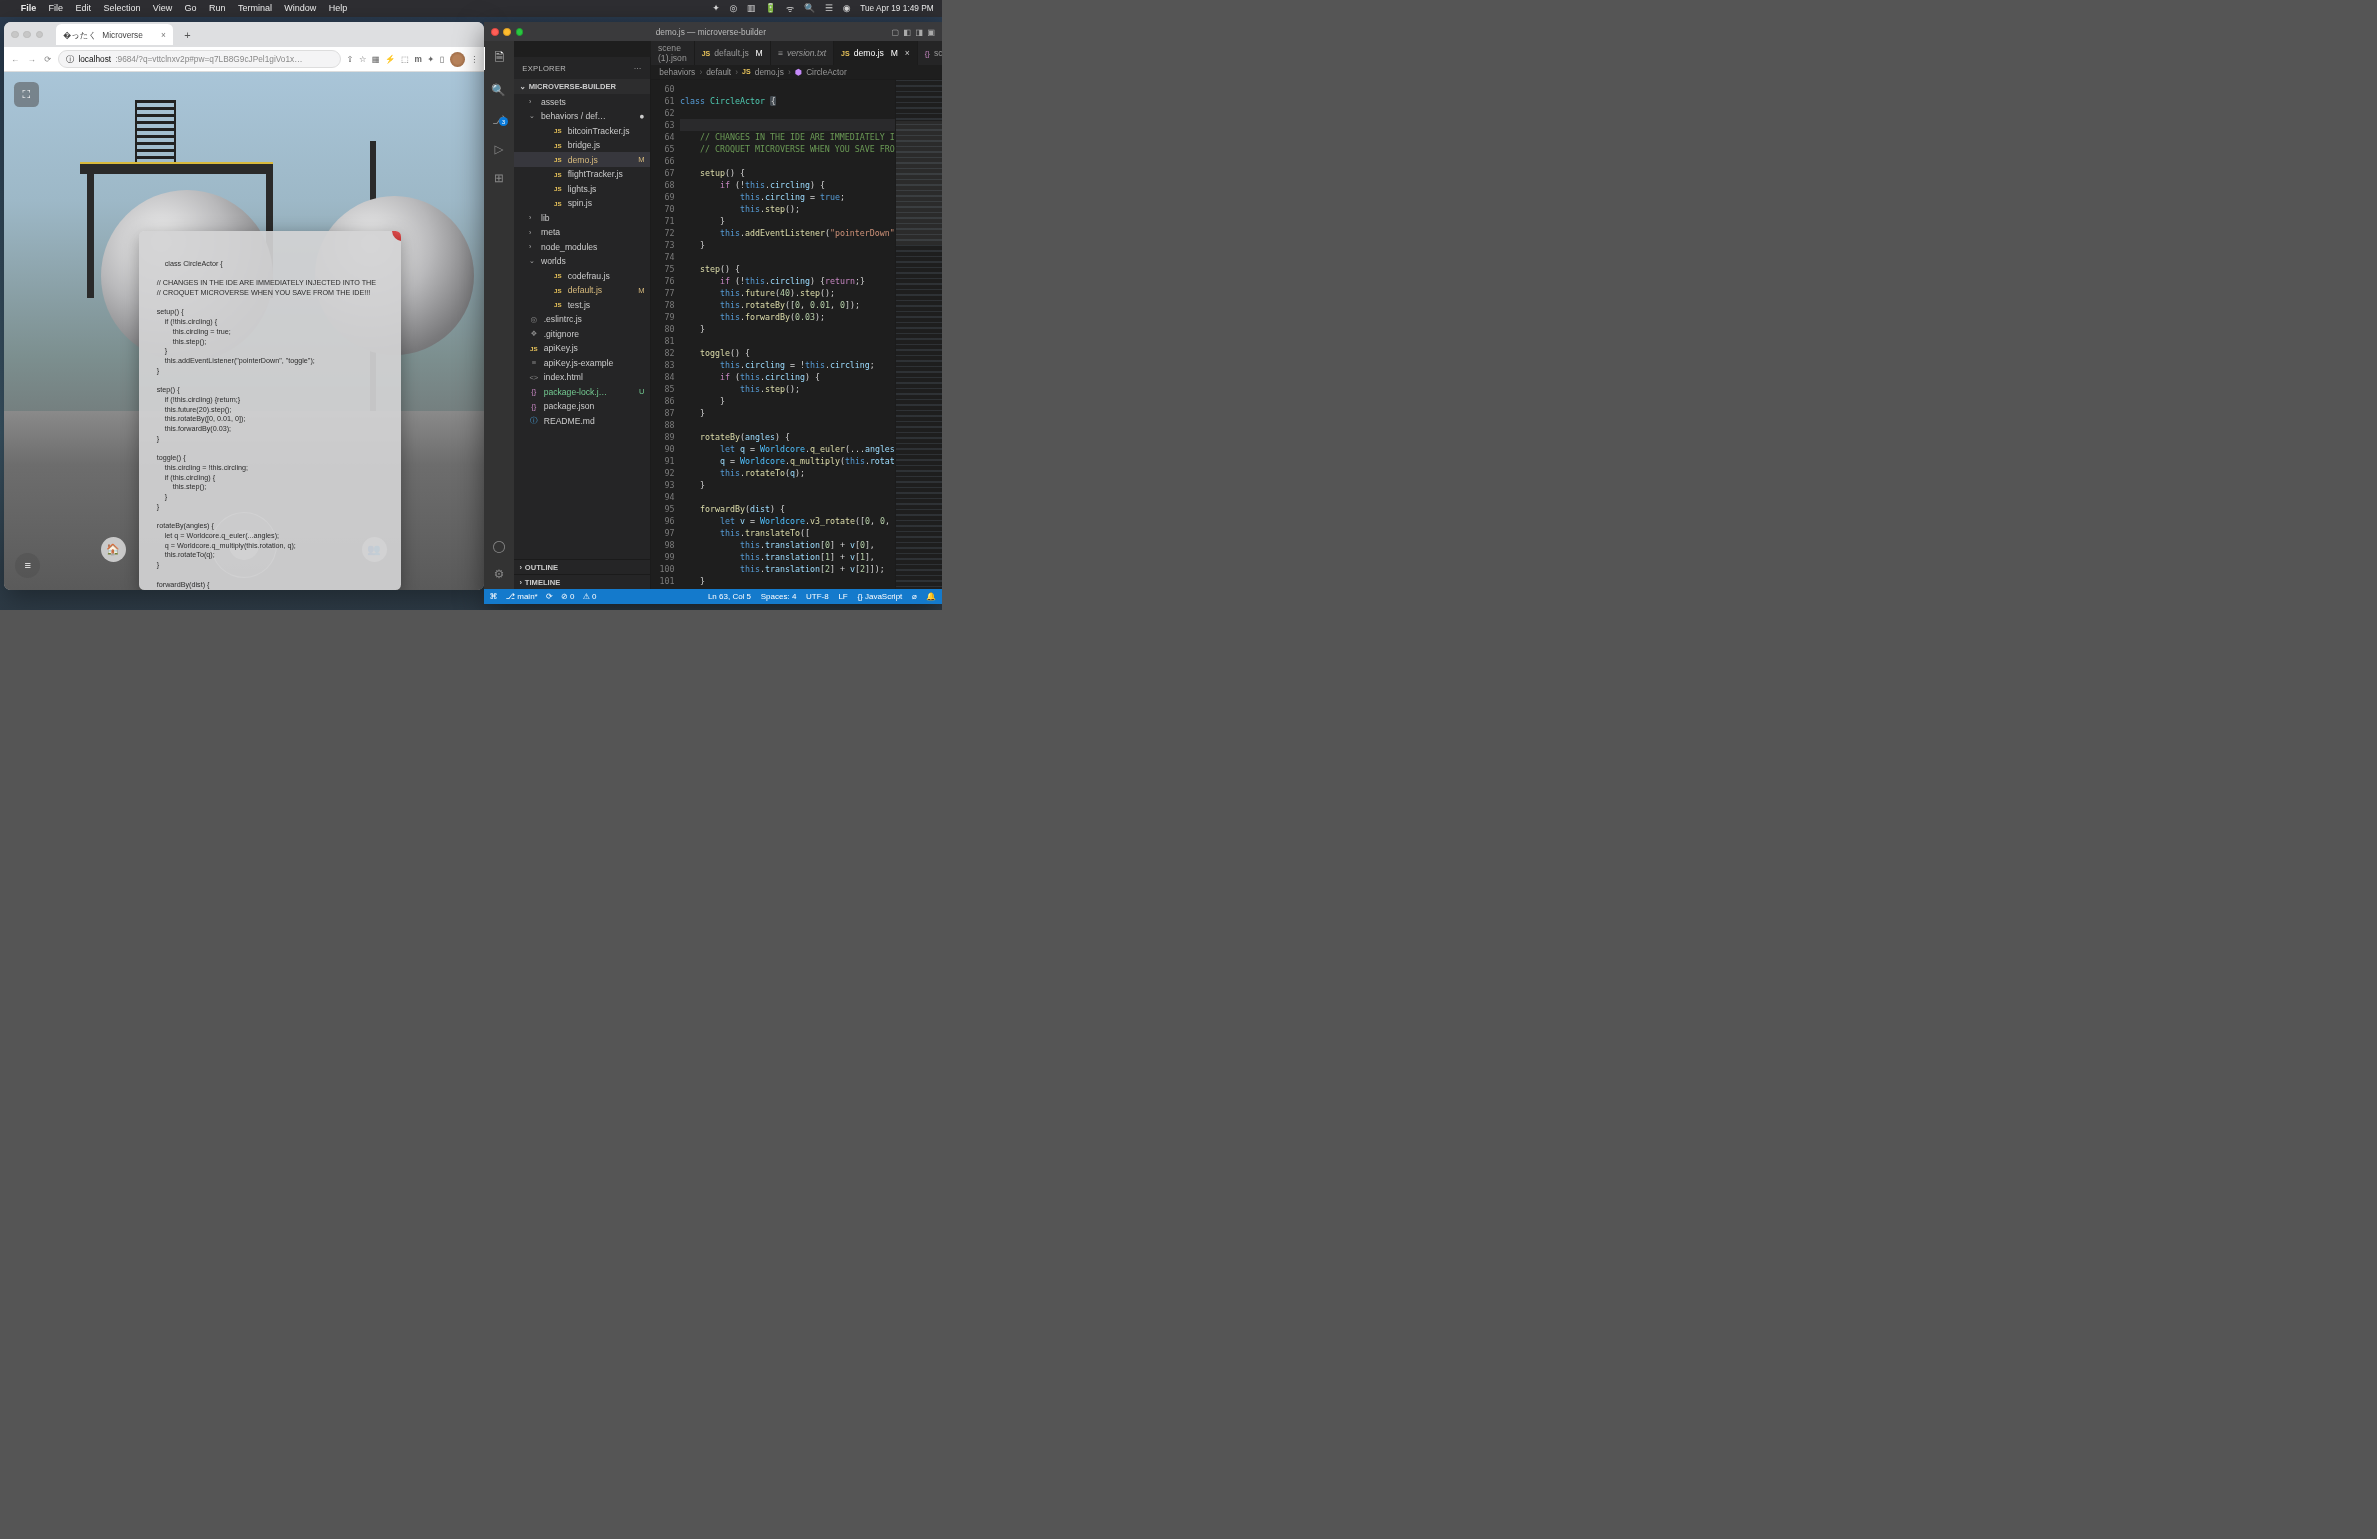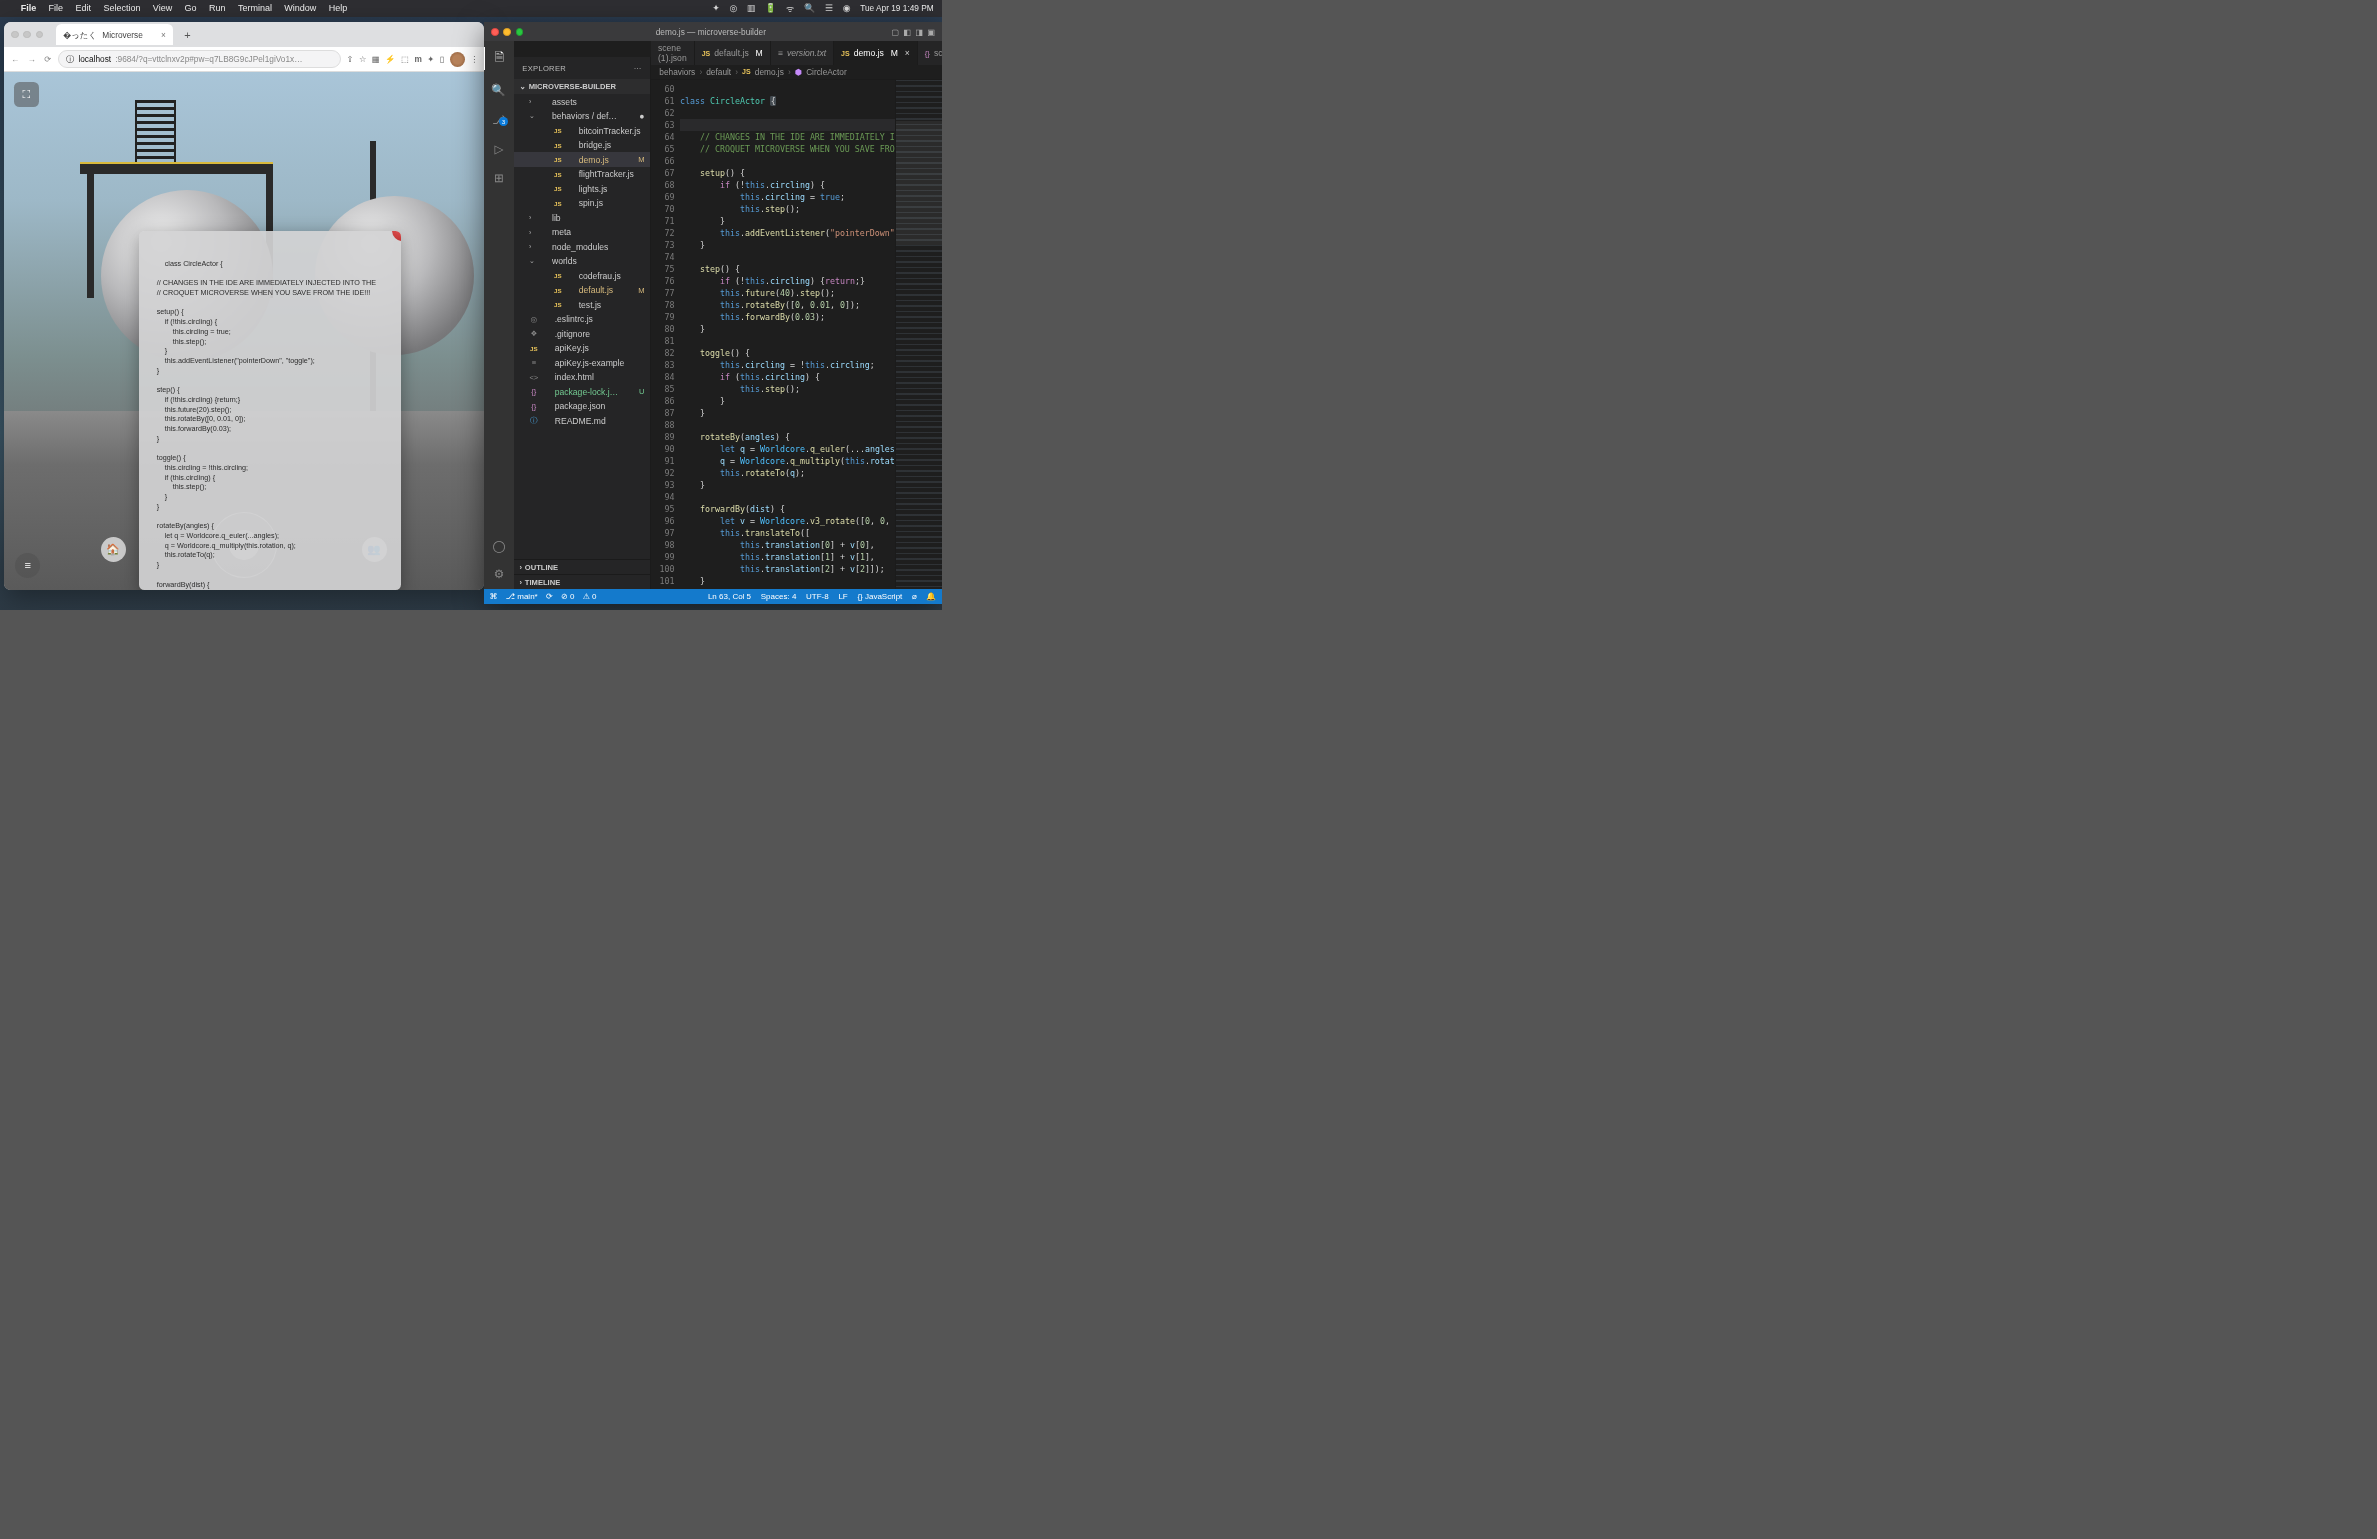--- a/index.html
+++ b/index.html
@@ -228,21 +228,21 @@
     height:22px; display:flex; align-items:center; justify-content:space-between;
     padding:0 8.3px; font-size:7.6px; color:#bbb; letter-spacing:0.3px;
   }
   .sb-project {
     height:15px; display:flex; align-items:center; padding:0 5.5px;
     font-size:7.6px; font-weight:600; color:#ccc; background:#2d2d2e;
   }
   .sb-project .chev { margin-right:2.8px; color:#ccc; }
   .tree { flex:1; overflow:auto; font-size:8.6px; }
   .tree .row {
-    display:flex; align-items:center; height:14.5px; padding-left:5.5px; gap:16px;
+    display:flex; align-items:center; height:14.5px; padding-left:5.5px; gap:5px;
     color:#ccc;
   }
   .tree .row.indent1 { padding-left:15px; }
   .tree .row.indent2 { padding-left:39px; }
   .tree .row.active { background:#37373d; }
   .tree .row .chev { width:7px; color:#aaa; font-size:7px; }
   .tree .row .ico { width:9.7px; text-align:center; font-size:7.6px; }
   .tree .ico.js { color:#e8c35a; font-weight:600; font-size:6.2px; }
   .tree .ico.json-brace { color:#c586c0; font-size:7.6px; }
   .tree .ico.file { color:#888; }

